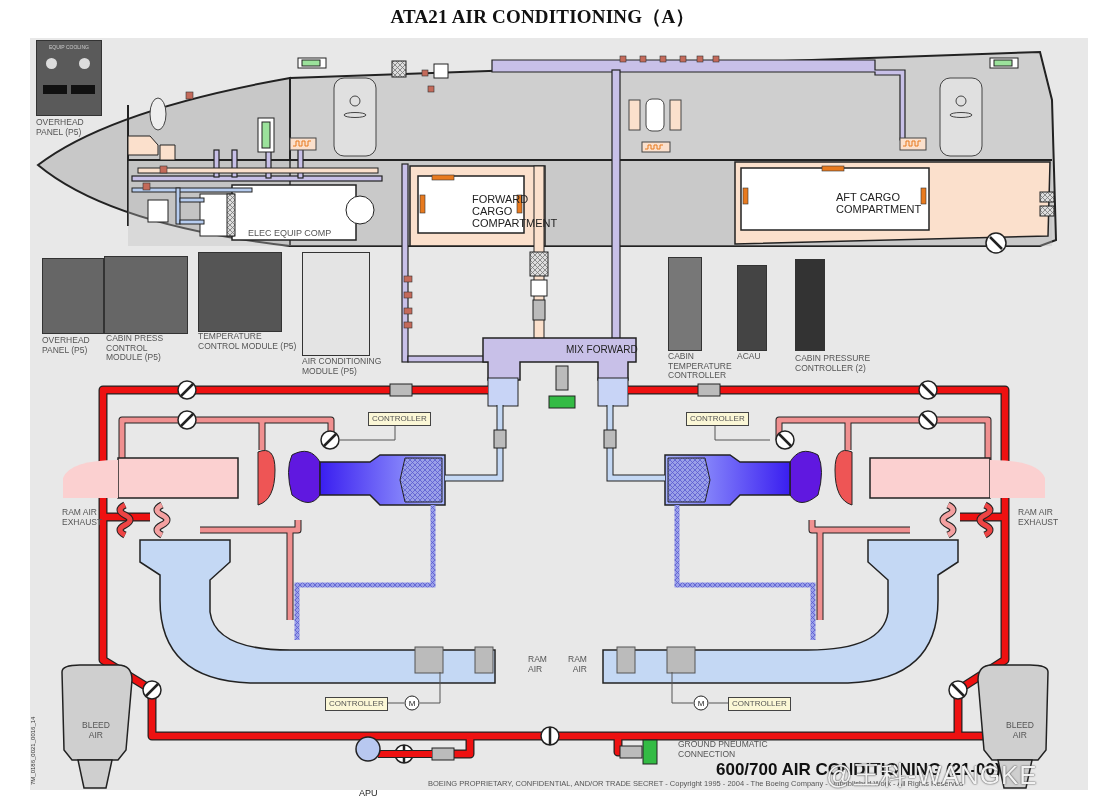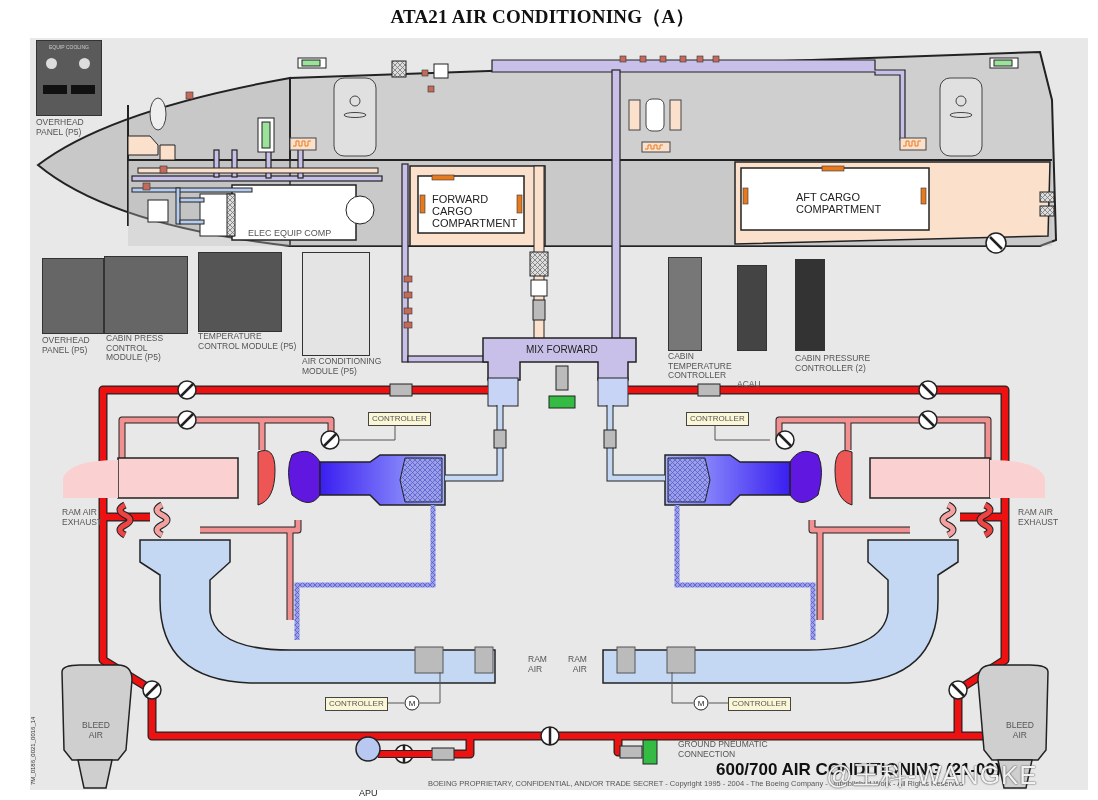--- a/index.html
+++ b/index.html
@@ -2,21 +2,21 @@
 <html><head>
 <meta charset="utf-8">
 <style>
   html,body{margin:0;padding:0;background:#fff;}
   body{width:1098px;height:800px;position:relative;overflow:hidden;font-family:"Liberation Sans",sans-serif;}
   .title{position:absolute;left:0;top:4px;width:1085px;text-align:center;font-family:"Liberation Serif",serif;font-weight:bold;font-size:19px;color:#111;letter-spacing:0.2px;}
   .stage{position:absolute;left:30px;top:38px;width:1058px;height:752px;background:#e8e8e8;}
   svg.diagram{position:absolute;left:0;top:0;width:1098px;height:800px;}
   .lbl{position:absolute;font-size:8.5px;line-height:9.5px;color:#555;text-transform:uppercase;white-space:pre-line;}
   .lbl.dark{color:#222;margin-top:44px;}
-  .box-lbl{position:absolute;font-size:11px;line-height:12px;color:#222;white-space:pre-line;}
+  .box-lbl{position:absolute;font-size:11px;line-height:12px;color:#222;white-space:pre-line;margin-left:40px;}
   .ctrl{position:absolute;background:#fbf7d6;border:1px solid #444;font-size:8px;color:#555;padding:1px 3px;line-height:10px;}
   .big{position:absolute;font-weight:bold;font-size:17px;color:#111;}
   .copy{position:absolute;font-size:7.5px;color:#555;white-space:nowrap;}
   .wm{position:absolute;font-size:26px;color:rgba(255,255,255,0.92);text-shadow:0 0 2px #666,0 0 1px #333;letter-spacing:1px;}
   .side{position:absolute;font-size:6px;color:#333;transform:rotate(-90deg);transform-origin:left top;white-space:nowrap;}
   .panel{position:absolute;border:1px solid #333;background:#5a5a5a;}
 </style>
 </head>
 <body>
 
@@ -334,21 +334,21 @@
 CONTROL MODULE (P5)</div>
 <div class="lbl" style="left:302px;top:357px;">AIR CONDITIONING
 MODULE (P5)</div>
 
 <div class="panel" style="left:668px;top:257px;width:32px;height:92px;background:#777;"></div>
 <div class="panel" style="left:737px;top:265px;width:28px;height:84px;background:#444;"></div>
 <div class="panel" style="left:795px;top:259px;width:28px;height:90px;background:#333;"></div>
 <div class="lbl" style="left:668px;top:352px;">CABIN
 TEMPERATURE
 CONTROLLER</div>
-<div class="lbl" style="left:737px;top:352px;margin-top:28px;">ACAU</div>
+<div class="lbl" style="left:737px;top:352px;">ACAU</div>
 <div class="lbl" style="left:795px;top:354px;">CABIN PRESSURE
 CONTROLLER (2)</div>
 
 <div class="box-lbl" style="left:432px;top:193px;">FORWARD
 CARGO
 COMPARTMENT</div>
 <div class="box-lbl" style="left:796px;top:191px;">AFT CARGO
 COMPARTMENT</div>
 <div class="lbl" style="left:248px;top:229px;font-size:9px;">ELEC EQUIP COMP</div>
 <div class="box-lbl" style="left:526px;top:344px;font-size:10px;">MIX FORWARD</div>

